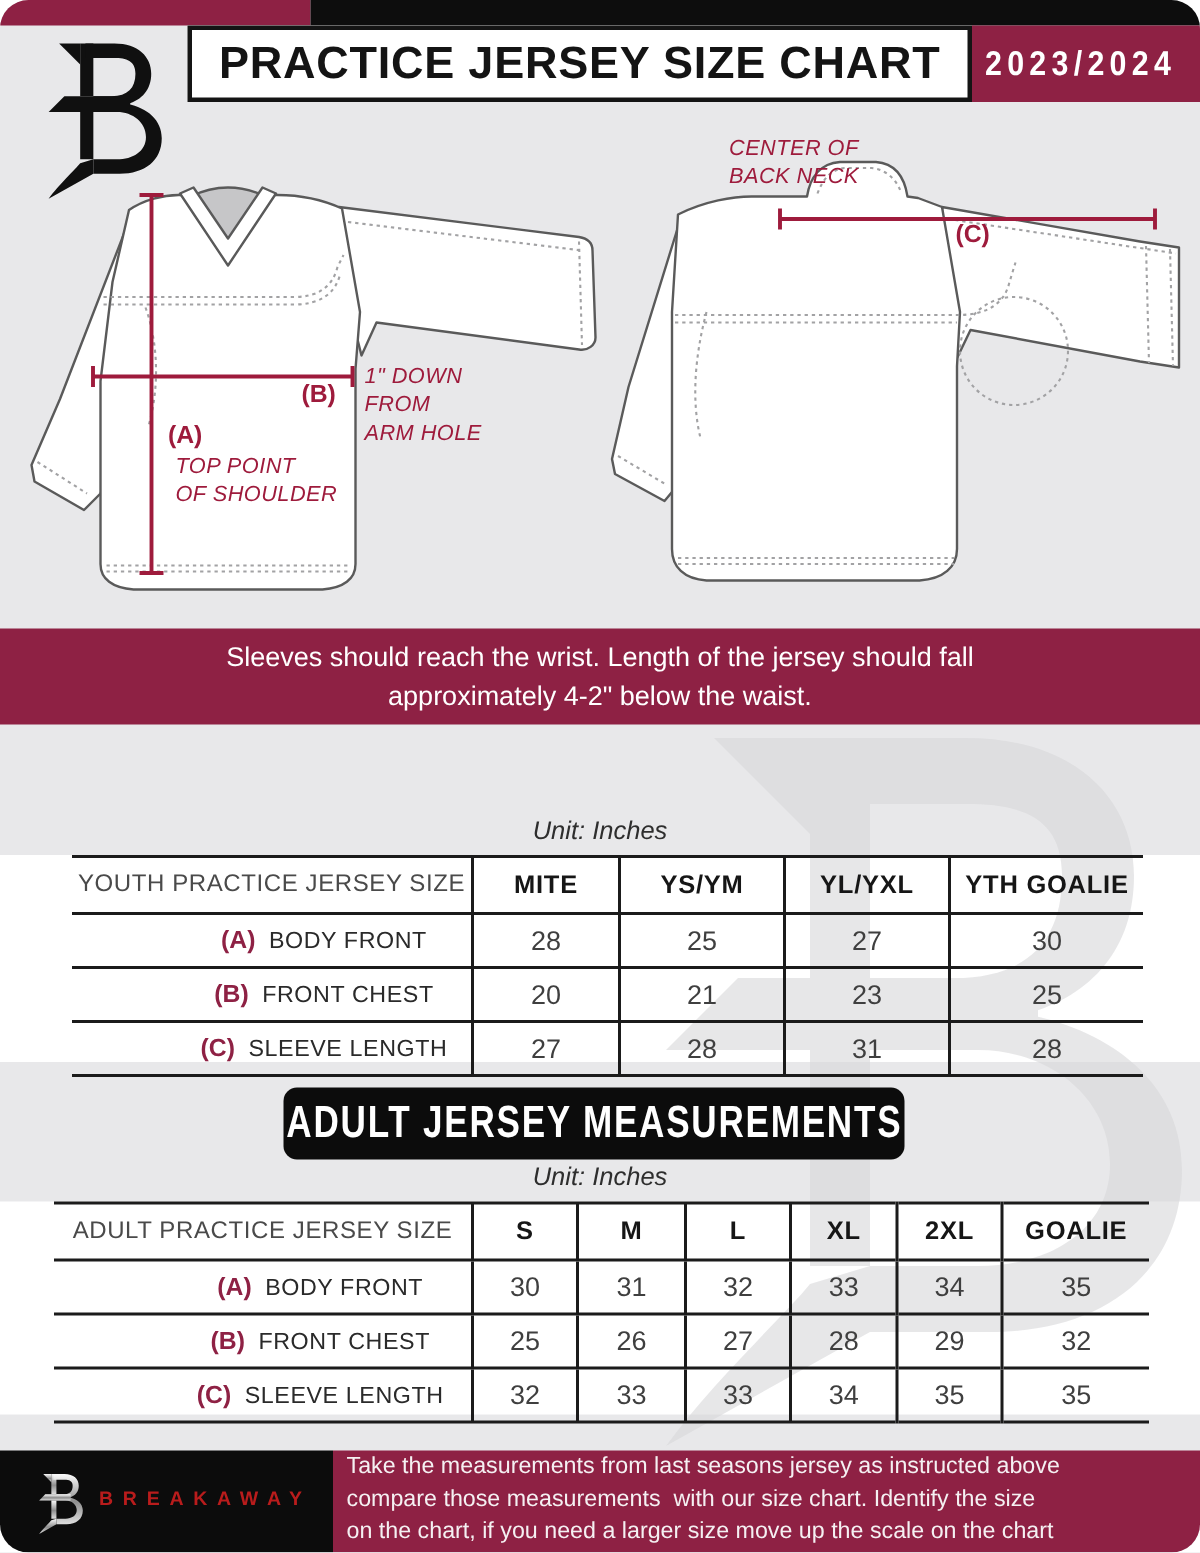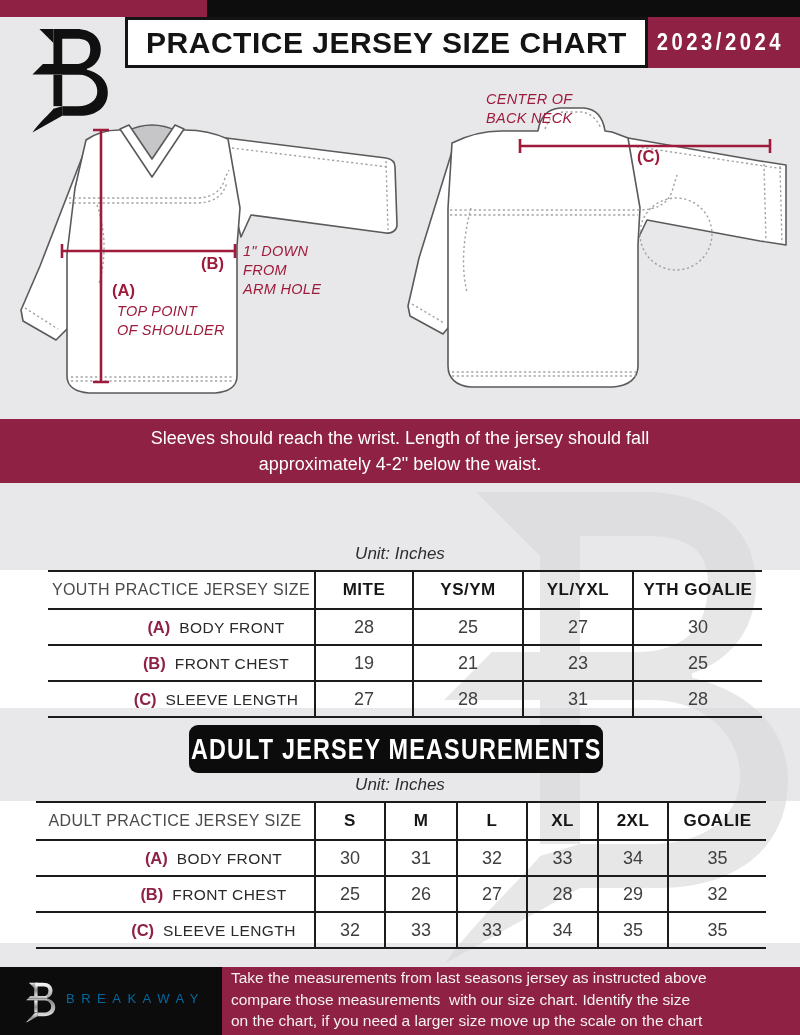--- a/index.html
+++ b/index.html
@@ -1,17 +1,17 @@
 <!DOCTYPE html>
 <html><head>
 <meta charset="utf-8">
 <style>
   html,body{margin:0;padding:0;}
   .page{position:relative;width:800px;height:1035px;background:#E8E8EA;overflow:hidden;
-        font-family:"Liberation Sans",sans-serif;-webkit-font-smoothing:antialiased;}
+        font-family:"Liberation Sans",sans-serif;border-radius:19px;-webkit-font-smoothing:antialiased;}
   .abs{position:absolute;}
 
   
   .strip-maroon{left:0;top:0;width:207px;height:17px;background:#8E2144;}
   .strip-black{left:207px;top:0;width:593px;height:17px;background:#0D0D0D;}
 
   
   .title-box{left:125px;top:17px;width:523px;height:51px;background:#fff;border:3px solid #141414;
              box-sizing:border-box;display:flex;align-items:center;justify-content:center;}
   .title-box span{font-size:30px;font-weight:700;color:#141414;letter-spacing:.5px;white-space:nowrap;}
@@ -70,21 +70,21 @@
   td.first-col b{color:#8E2144;font-size:16.5px;font-weight:700;margin-right:9px;}
   td.first-col span{color:#2A2A2A;font-size:15.5px;letter-spacing:.4px;}
   td.val{text-align:center;font-size:18px;color:#3F3F3F;}
 
   
   .footer-black{left:0;top:967px;width:222px;height:68px;background:#0C0C0C;}
   .footer-maroon{left:222px;top:967px;width:578px;height:68px;background:#8E2144;
                  display:flex;align-items:flex-start;}
   .footer-maroon p{margin:0 0 0 9px;color:#F5F0F2;font-size:15.5px;line-height:21.5px;white-space:pre-wrap;}
   .footer-logo{left:24px;top:980px;}
-  .footer-brand{left:66px;top:991px;color:#0369a1;font-size:13px;font-weight:400;letter-spacing:6.5px;}
+  .footer-brand{left:66px;top:991px;color:#b91c1c;font-size:13px;font-weight:700;letter-spacing:6.5px;}
 </style>
 </head>
 <body>
 
 <div class="page">
 
   <div class="abs strip-maroon"></div>
   <div class="abs strip-black"></div>
 
   <svg class="abs logo-top" width="88" height="114" viewBox="0 0 100 130" aria-hidden="true">
@@ -210,21 +210,21 @@
     <tbody>
       <tr>
         <td class="first-col"><b>(A)</b><span>BODY FRONT</span></td>
         <td class="val">28</td>
         <td class="val">25</td>
         <td class="val">27</td>
         <td class="val">30</td>
       </tr>
       <tr>
         <td class="first-col"><b>(B)</b><span>FRONT CHEST</span></td>
-        <td class="val">19</td>
+        <td class="val">20</td>
         <td class="val">21</td>
         <td class="val">23</td>
         <td class="val">25</td>
       </tr>
       <tr>
         <td class="first-col"><b>(C)</b><span>SLEEVE LENGTH</span></td>
         <td class="val">27</td>
         <td class="val">28</td>
         <td class="val">31</td>
         <td class="val">28</td>

